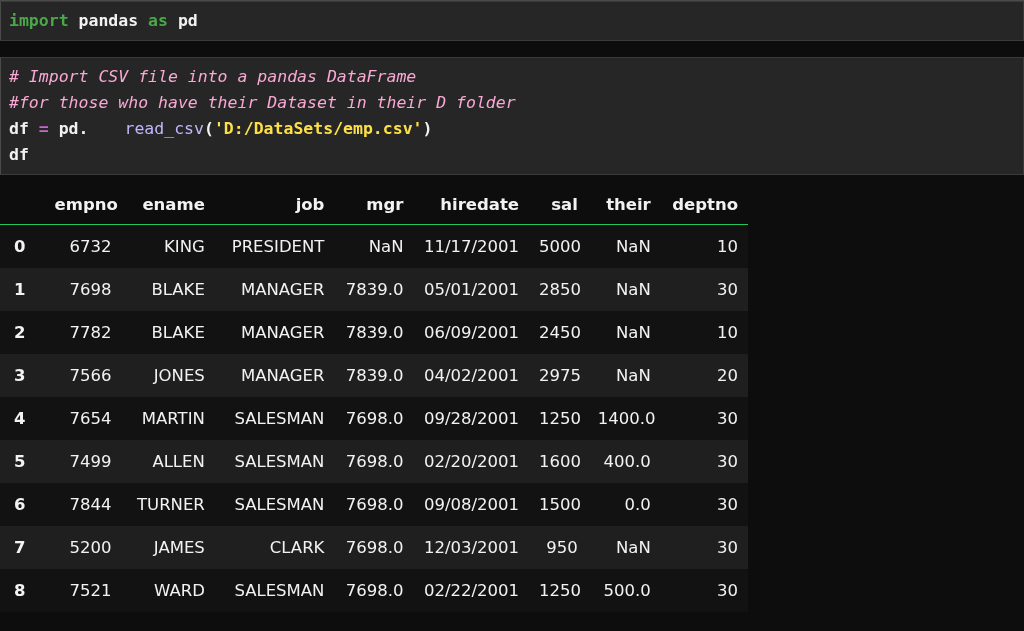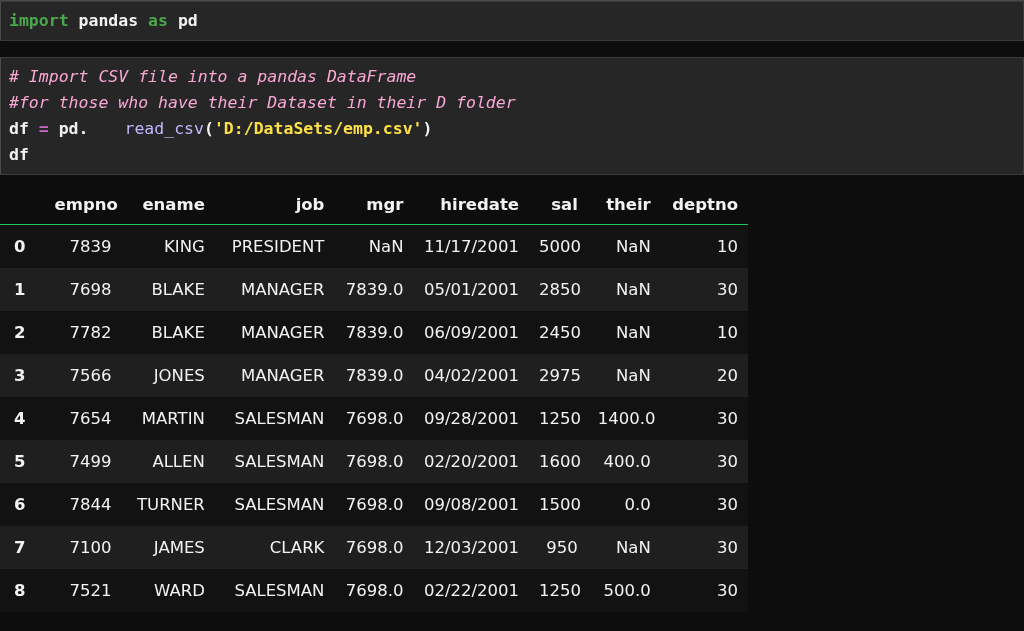--- a/index.html
+++ b/index.html
@@ -140,21 +140,21 @@
             <th>mgr</th>
             <th>hiredate</th>
             <th>sal</th>
             <th>their</th>
             <th>deptno</th>
           </tr>
       </thead>
       <tbody id="body-host">
           <tr class="even">
             <th class="idx">0</th>
-            <td>7839</td>
+            <td>6732</td>
             <td>KING</td>
             <td>PRESIDENT</td>
             <td>NaN</td>
             <td>11/17/2001</td>
             <td>5000</td>
             <td>NaN</td>
             <td>10</td>
           </tr>
           <tr class="odd">
             <th class="idx">1</th>
@@ -217,21 +217,21 @@
             <td>TURNER</td>
             <td>SALESMAN</td>
             <td>7698.0</td>
             <td>09/08/2001</td>
             <td>1500</td>
             <td>0.0</td>
             <td>30</td>
           </tr>
           <tr class="odd">
             <th class="idx">7</th>
-            <td>7100</td>
+            <td>5200</td>
             <td>JAMES</td>
             <td>CLARK</td>
             <td>7698.0</td>
             <td>12/03/2001</td>
             <td>950</td>
             <td>NaN</td>
             <td>30</td>
           </tr>
           <tr class="even">
             <th class="idx">8</th>

